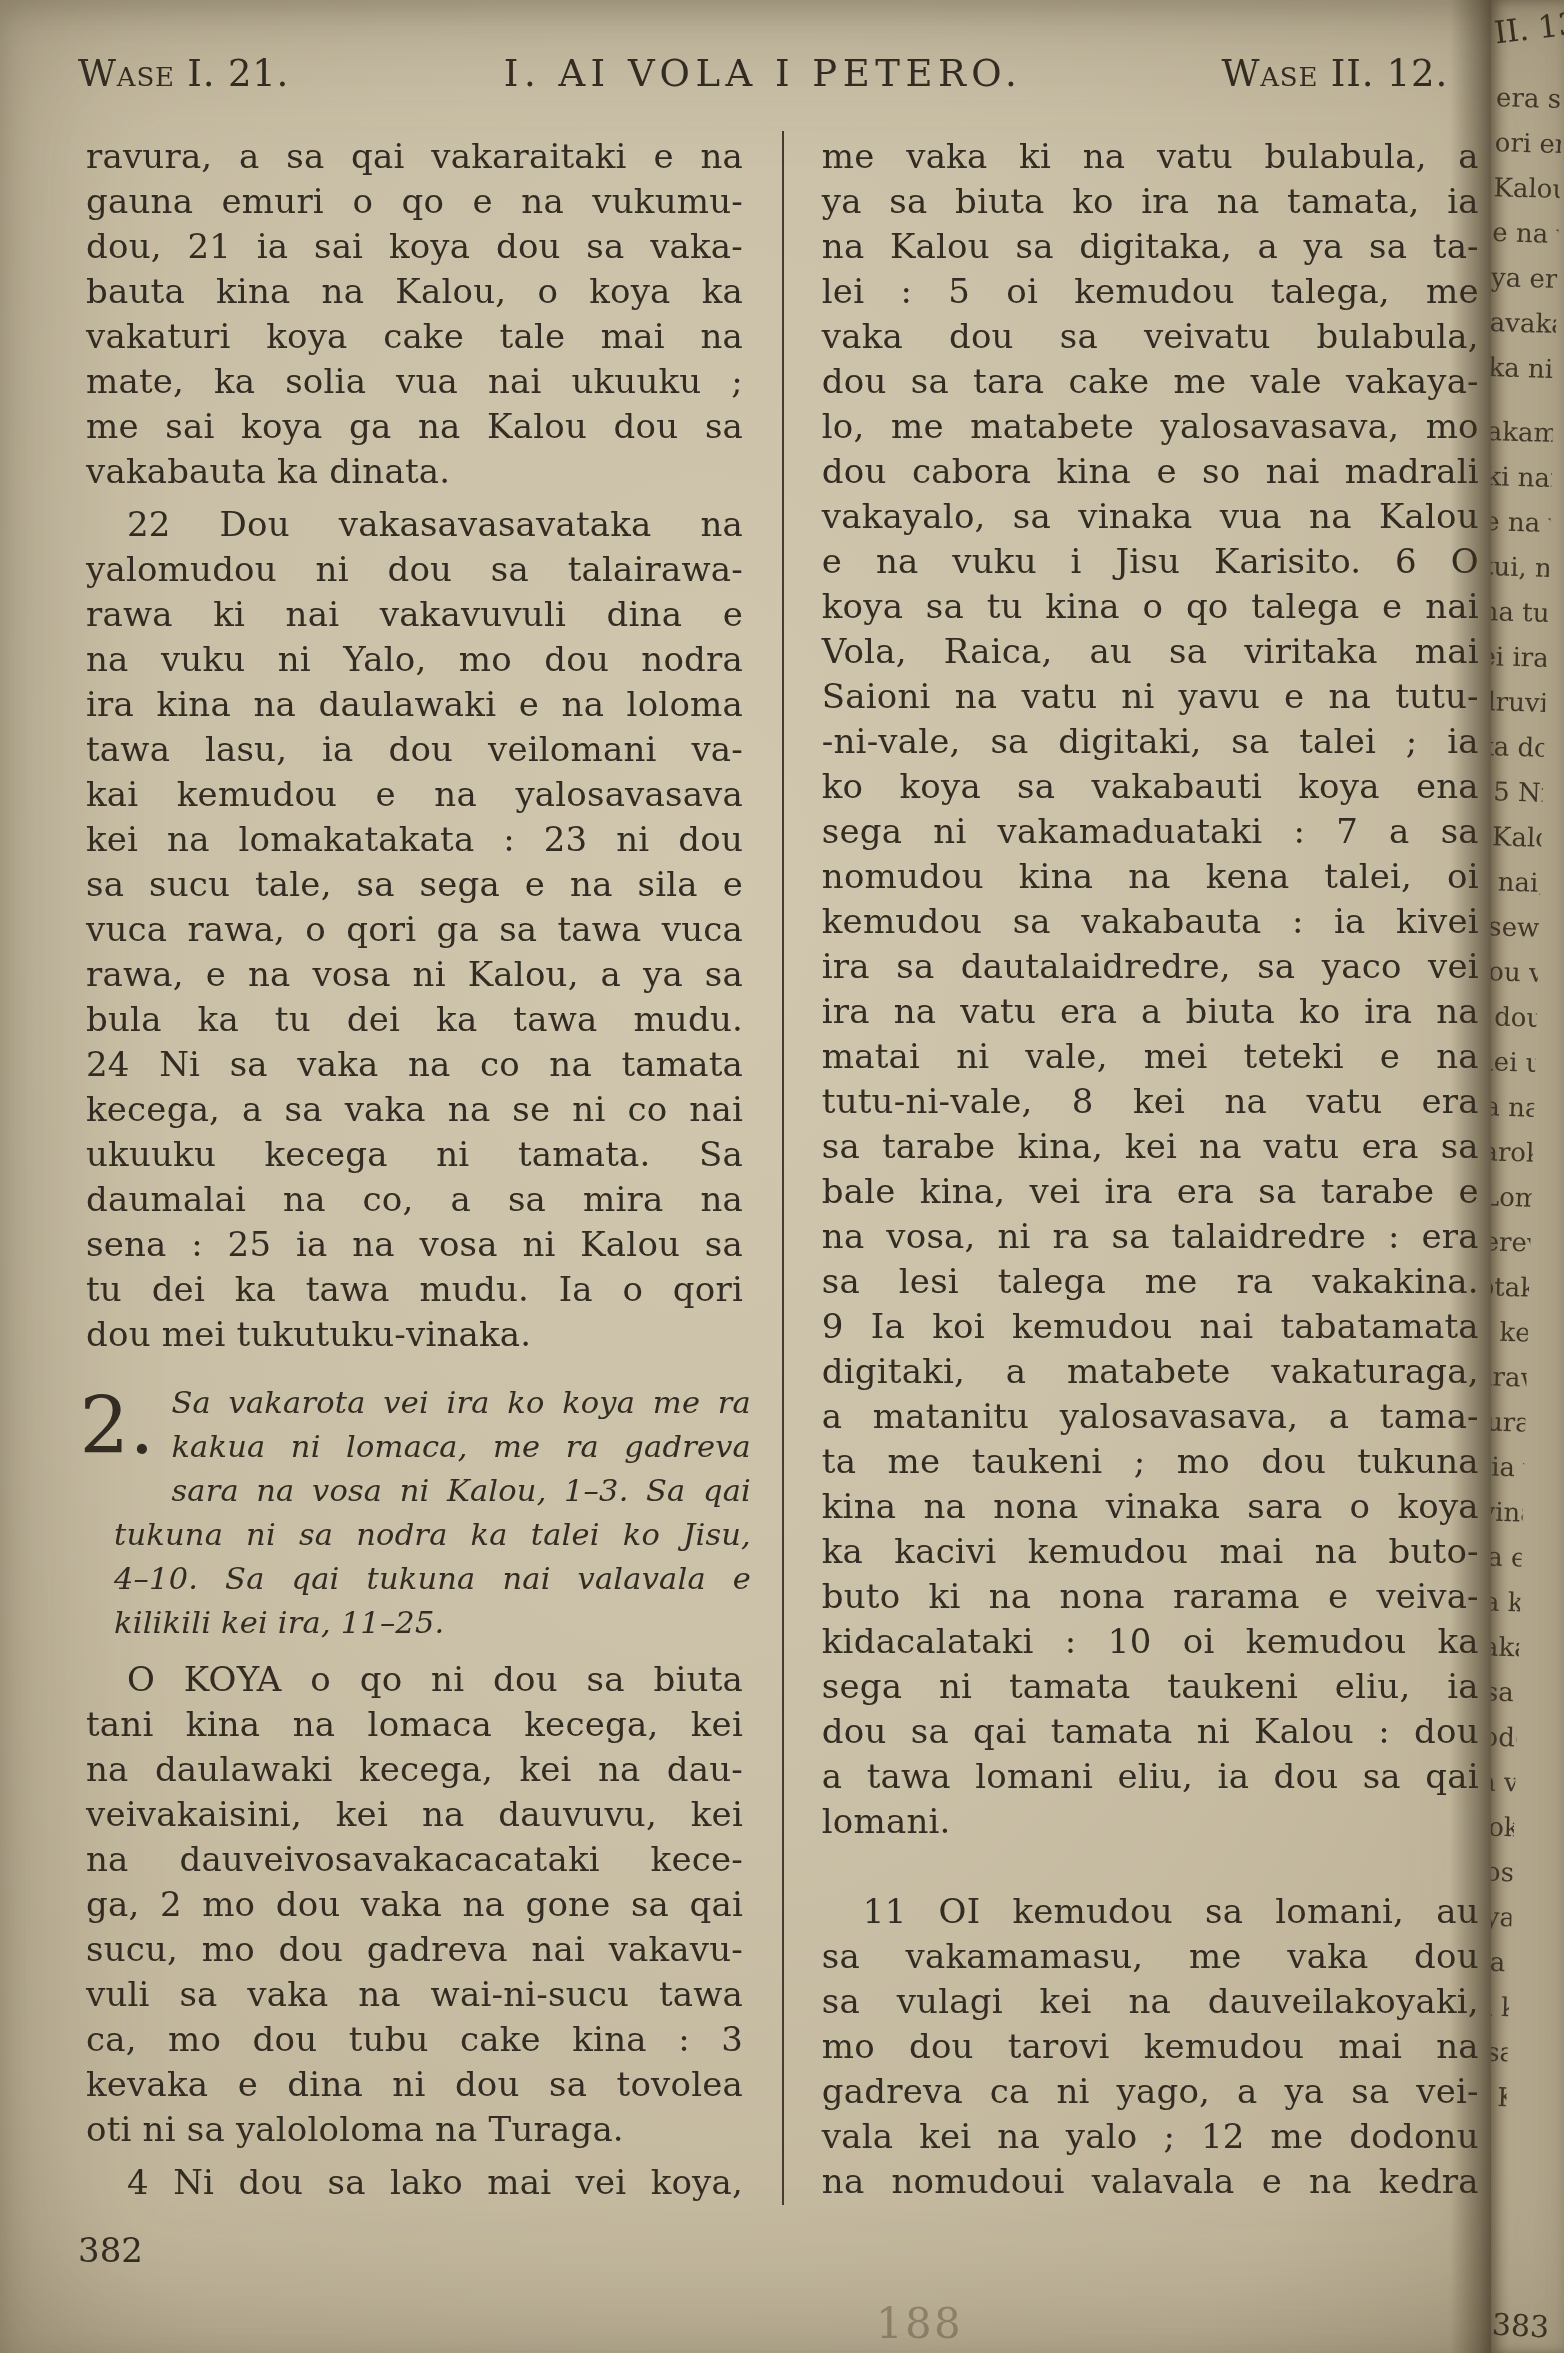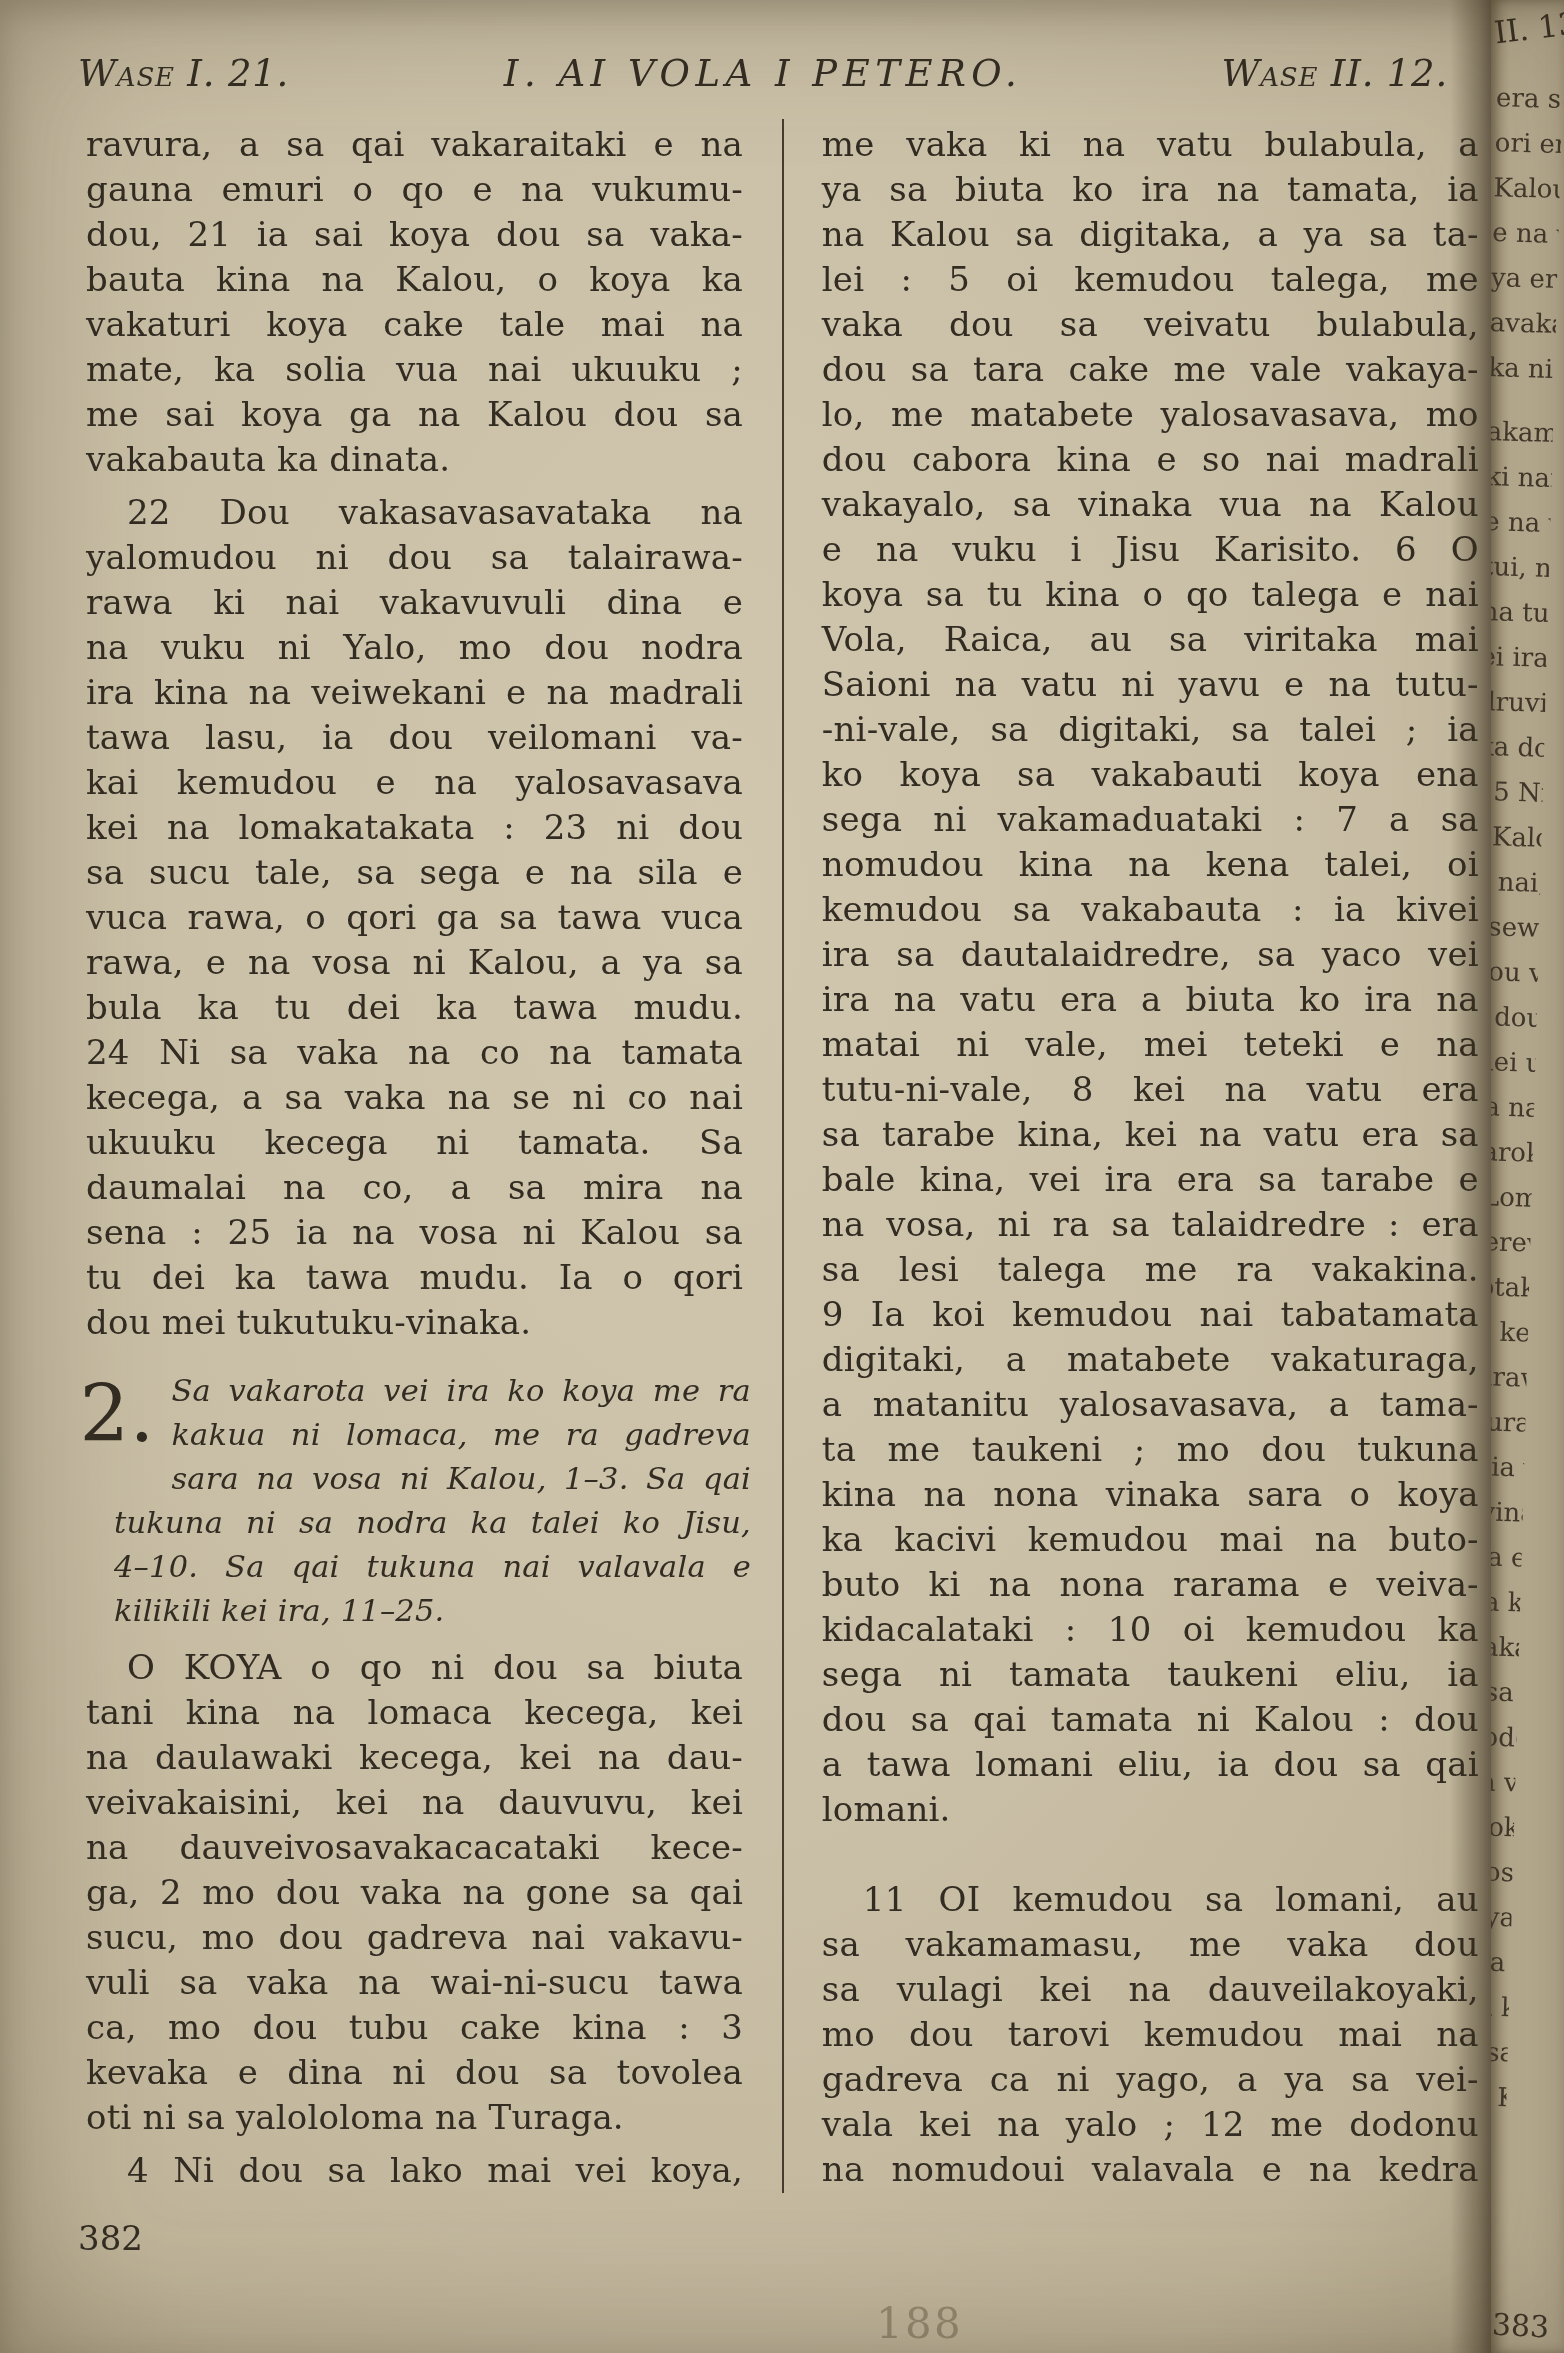--- a/index.html
+++ b/index.html
@@ -17,22 +17,21 @@
   }
   .page{
     position:relative;
     padding:52px 117px 0 78px;
   }
   
   .running-head{
     display:grid;grid-template-columns:1fr auto 1fr;
     align-items:baseline;
     font-size:37px;
-    margin-bottom:19px;
-    font-style:italic;
+    margin-bottom:31px;
   }
   .rh-side{font-variant:small-caps;letter-spacing:0.8px;}
   .rh-left{justify-self:start;}
   .rh-center{justify-self:center;letter-spacing:5.5px;font-weight:bold;font-weight:500;}
   .rh-right{justify-self:end;}
 
   
   .columns{display:flex;align-items:stretch;}
   .col{width:673px;flex:0 0 673px;font-size:34px;line-height:45px;letter-spacing:0.2px;}
   .col-divider{flex:0 0 2.3px;background:#463c2e;margin:4.7px 30px 7.8px 30.5px;}
@@ -122,21 +121,21 @@
             <div class="line">vakaturi koya cake tale mai na</div>
             <div class="line">mate, ka solia vua nai ukuuku ;</div>
             <div class="line">me sai koya ga na Kalou dou sa</div>
             <div class="line end">vakabauta ka dinata.</div>
           </div>
           <div class="block para">
             <div class="line indent">22 Dou vakasavasavataka na</div>
             <div class="line">yalomudou ni dou sa talairawa-</div>
             <div class="line">rawa ki nai vakavuvuli dina e</div>
             <div class="line">na vuku ni Yalo, mo dou nodra</div>
-            <div class="line">ira kina na veiwekani e na madrali</div>
+            <div class="line">ira kina na daulawaki e na loloma</div>
             <div class="line">tawa lasu, ia dou veilomani va-</div>
             <div class="line">kai kemudou e na yalosavasava</div>
             <div class="line">kei na lomakatakata : 23 ni dou</div>
             <div class="line">sa sucu tale, sa sega e na sila e</div>
             <div class="line">vuca rawa, o qori ga sa tawa vuca</div>
             <div class="line">rawa, e na vosa ni Kalou, a ya sa</div>
             <div class="line">bula ka tu dei ka tawa mudu.</div>
             <div class="line">24 Ni sa vaka na co na tamata</div>
             <div class="line">kecega, a sa vaka na se ni co nai</div>
             <div class="line">ukuuku kecega ni tamata.  Sa</div>

